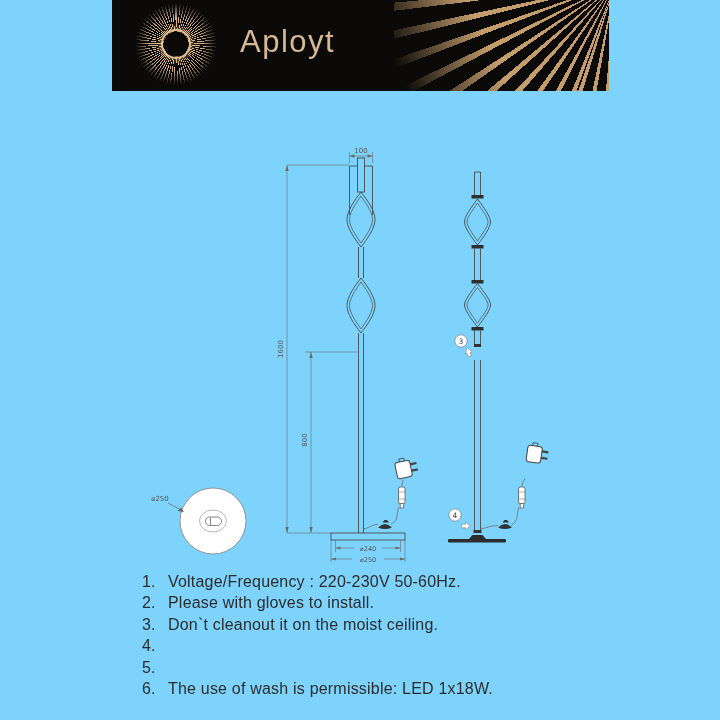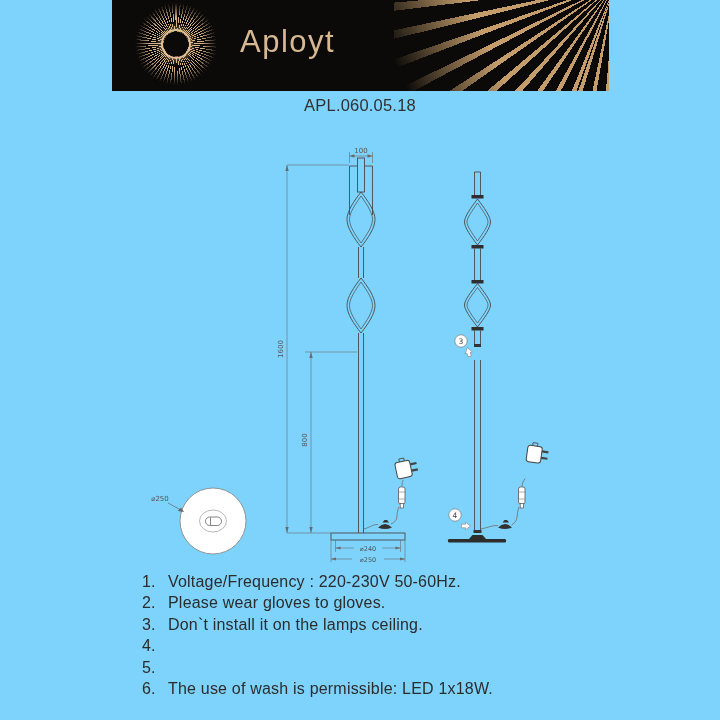--- a/index.html
+++ b/index.html
@@ -47,21 +47,20 @@
 
 <div class="page">
 
   <div class="banner">
     <div class="burst"></div>
     <div class="brand">Aployt</div>
     <div class="rays"></div>
   </div>
 
   <div class="title-block">
-    <div>APL.060.05.18</div>
   </div>
 
   <div class="drawing">
     <svg width="520" height="427" viewBox="0 0 520 427">
 
       <g stroke="#4a4a4a" stroke-width="1" fill="none">
 
         <rect x="257.5" y="15" width="7" height="34" stroke-width="0.9"></rect>
 
         <path d="M249.5,23 V72 M272.5,23 V72 M249.5,23 H257.5 M264.5,23 H272.5" stroke-width="0.9"></path>
@@ -177,25 +176,25 @@
     </svg>
   </div>
 
   <div class="list">
     <div class="list-row">
       <span class="list-num">1.</span>
       <span>Voltage/Frequency : 220-230V 50-60Hz.</span>
     </div>
     <div class="list-row">
       <span class="list-num">2.</span>
-      <span>Please wear gloves to gloves.</span>
+      <span>Please with gloves to install.</span>
     </div>
     <div class="list-row">
       <span class="list-num">3.</span>
-      <span>Don`t install it on the lamps ceiling.</span>
+      <span>Don`t cleanout it on the moist ceiling.</span>
     </div>
     <div class="list-row">
       <span class="list-num">4.</span>
     </div>
     <div class="list-row">
       <span class="list-num">5.</span>
     </div>
     <div class="list-row">
       <span class="list-num">6.</span>
       <span>The use of wash is permissible: LED 1x18W.</span>

